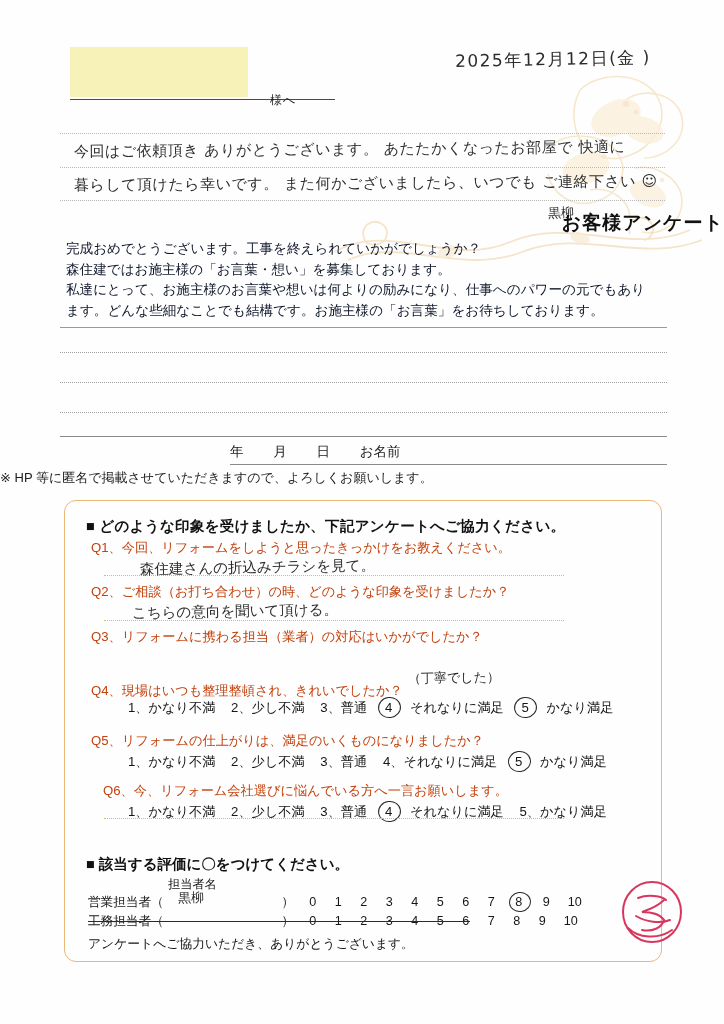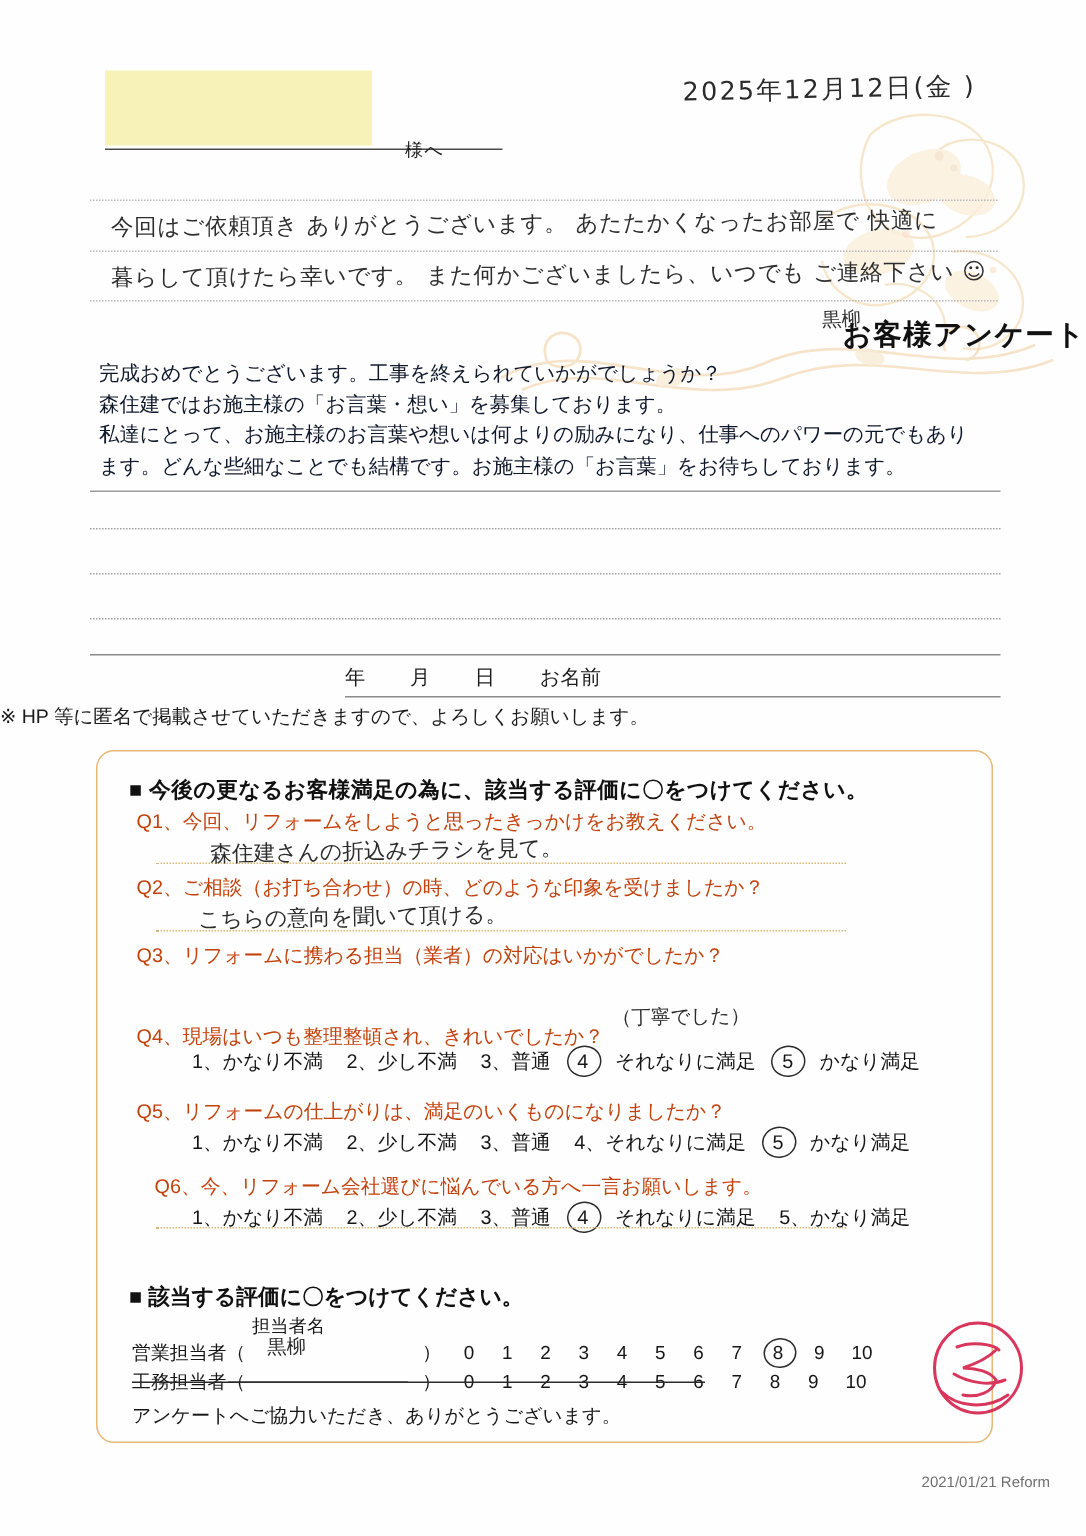--- a/index.html
+++ b/index.html
@@ -391,21 +391,21 @@
 
   <div id="name-date-row">
     <span>年</span>
     <span>月</span>
     <span>日</span>
     <span>お名前</span>
   </div>
   <div id="hp-note">※ HP 等に匿名で掲載させていただきますので、よろしくお願いします。</div>
 
   <div id="survey-box"></div>
-  <div id="box-heading">■ 今後の更なるお客様満足の為に、該当する評価に〇をつけてください。</div>
+  <div id="box-heading">■ どのような印象を受けましたか、下記アンケートへご協力ください。</div>
 
   <div class="q-text" id="q1">Q1、今回、リフォームをしようと思ったきっかけをお教えください。</div>
   <div class="ans-line" id="q1-ansline"></div>
   <div class="ans-hand" id="q1-ans">森住建さんの折込みチラシを見て。</div>
 
   <div class="q-text" id="q2">Q2、ご相談（お打ち合わせ）の時、どのような印象を受けましたか？</div>
   <div class="ans-line" id="q2-ansline"></div>
   <div class="ans-hand" id="q2-ans">こちらの意向を聞いて頂ける。</div>
 
   <div class="q-text" id="q3">Q3、リフォームに携わる担当（業者）の対応はいかがでしたか？</div>
@@ -490,15 +490,14 @@
     <g fill="none" stroke="#d9365e" stroke-width="2" stroke-linecap="round">
       <ellipse cx="38" cy="36" rx="29" ry="30"></ellipse>
       <path d="M24 22 C34 18 48 20 52 24"></path>
       <path d="M50 24 C44 30 34 34 28 36 C36 36 46 38 50 44"></path>
       <path d="M50 44 C48 52 38 56 28 54"></path>
       <path d="M14 52 C24 62 44 64 58 54"></path>
       <path d="M22 40 C32 46 46 48 56 44"></path>
     </g>
   </svg>
 
-  <div id="footer">2021/01/21 Reform</div>
 
 </div>
 
 </body></html>

